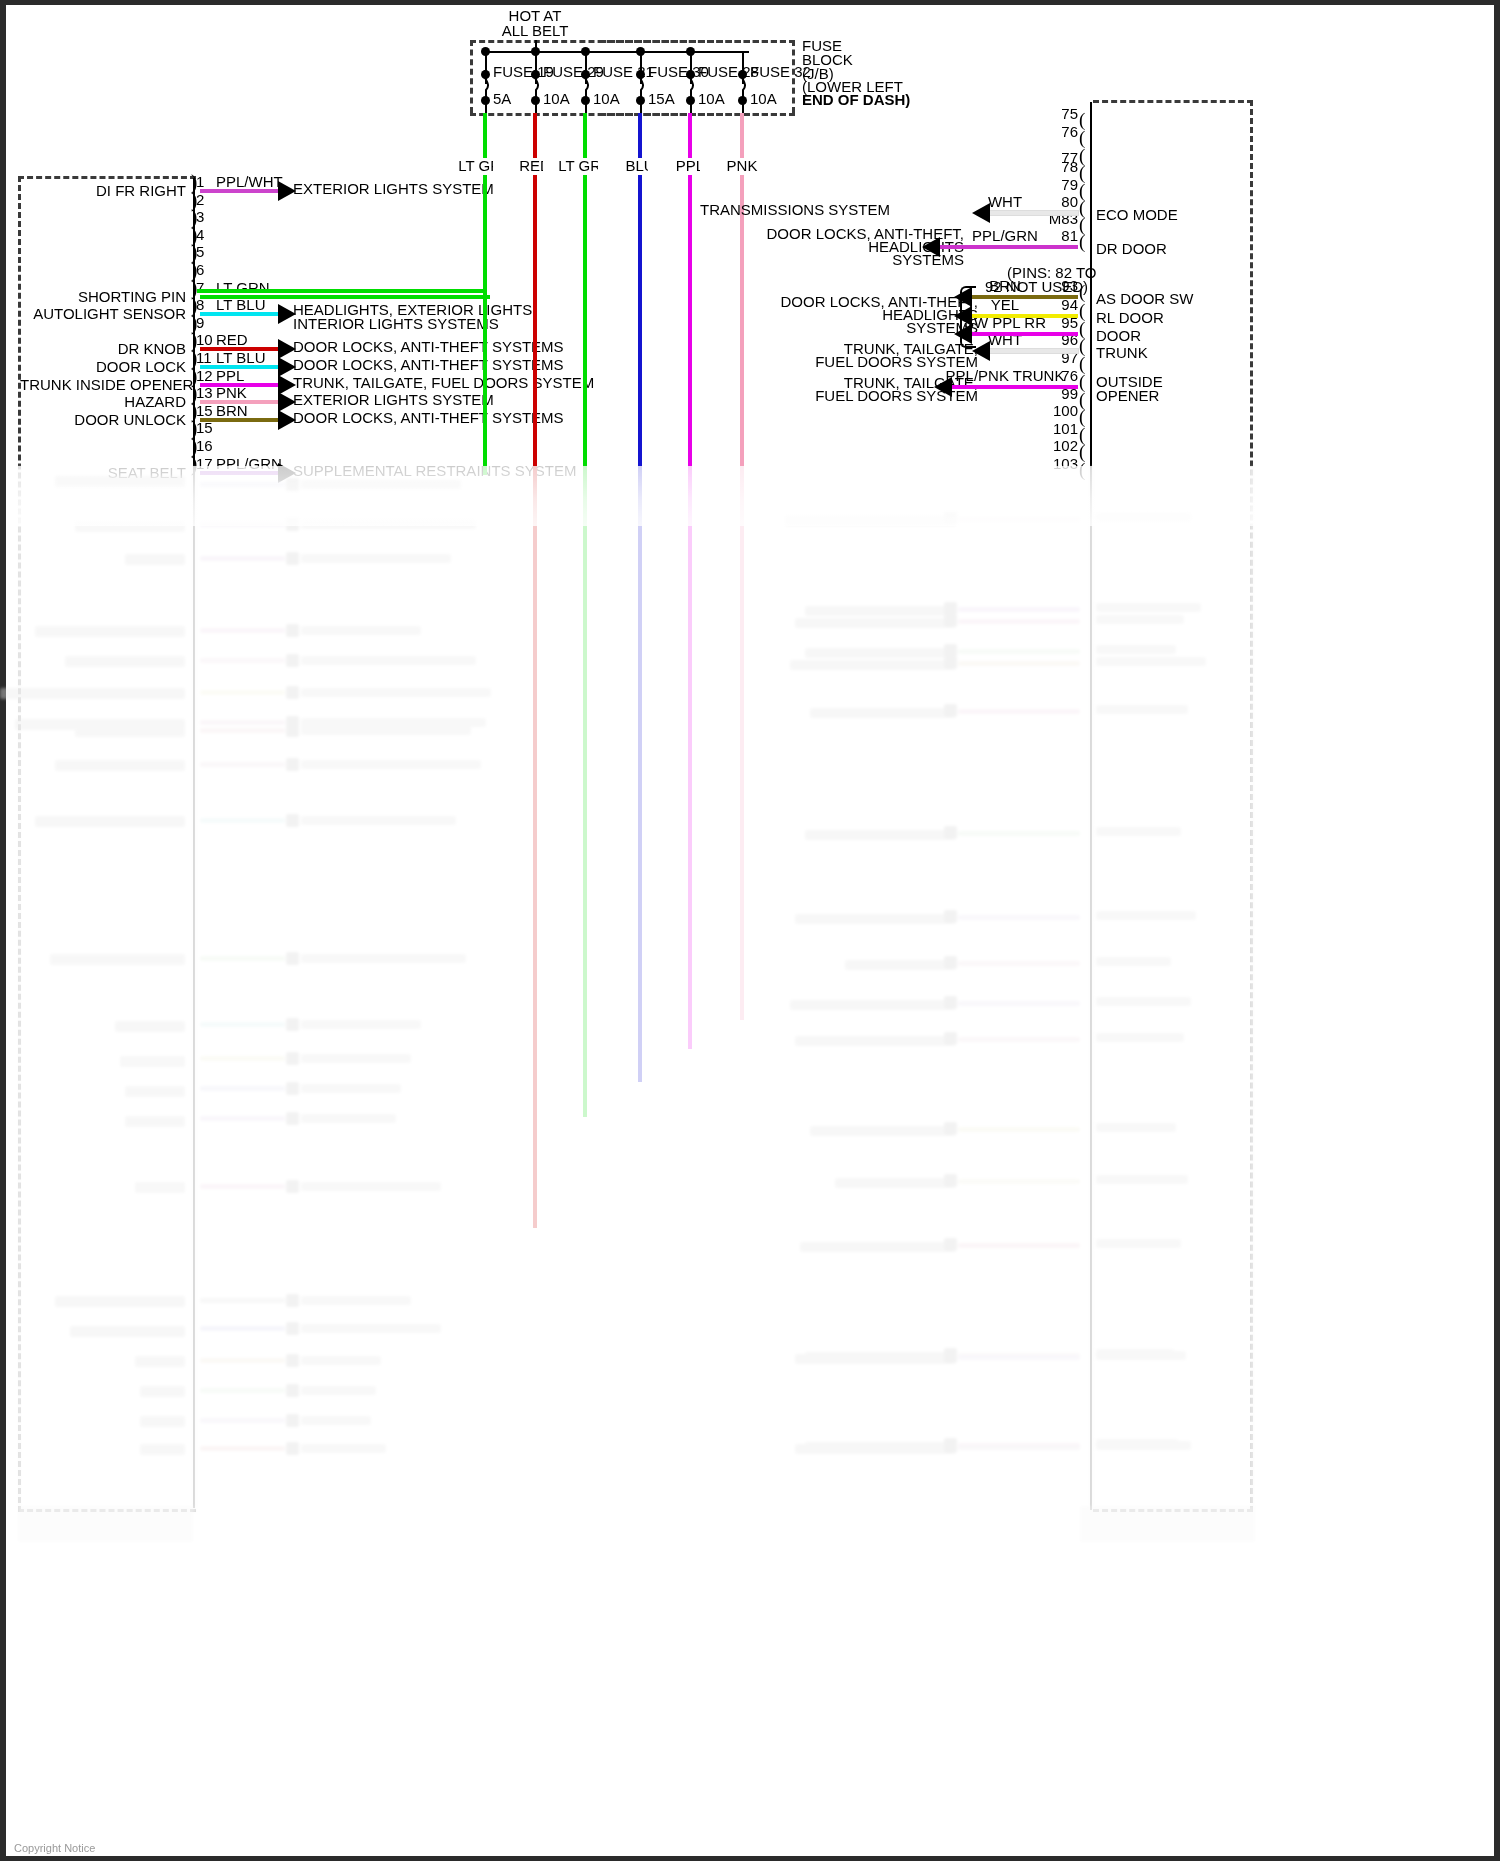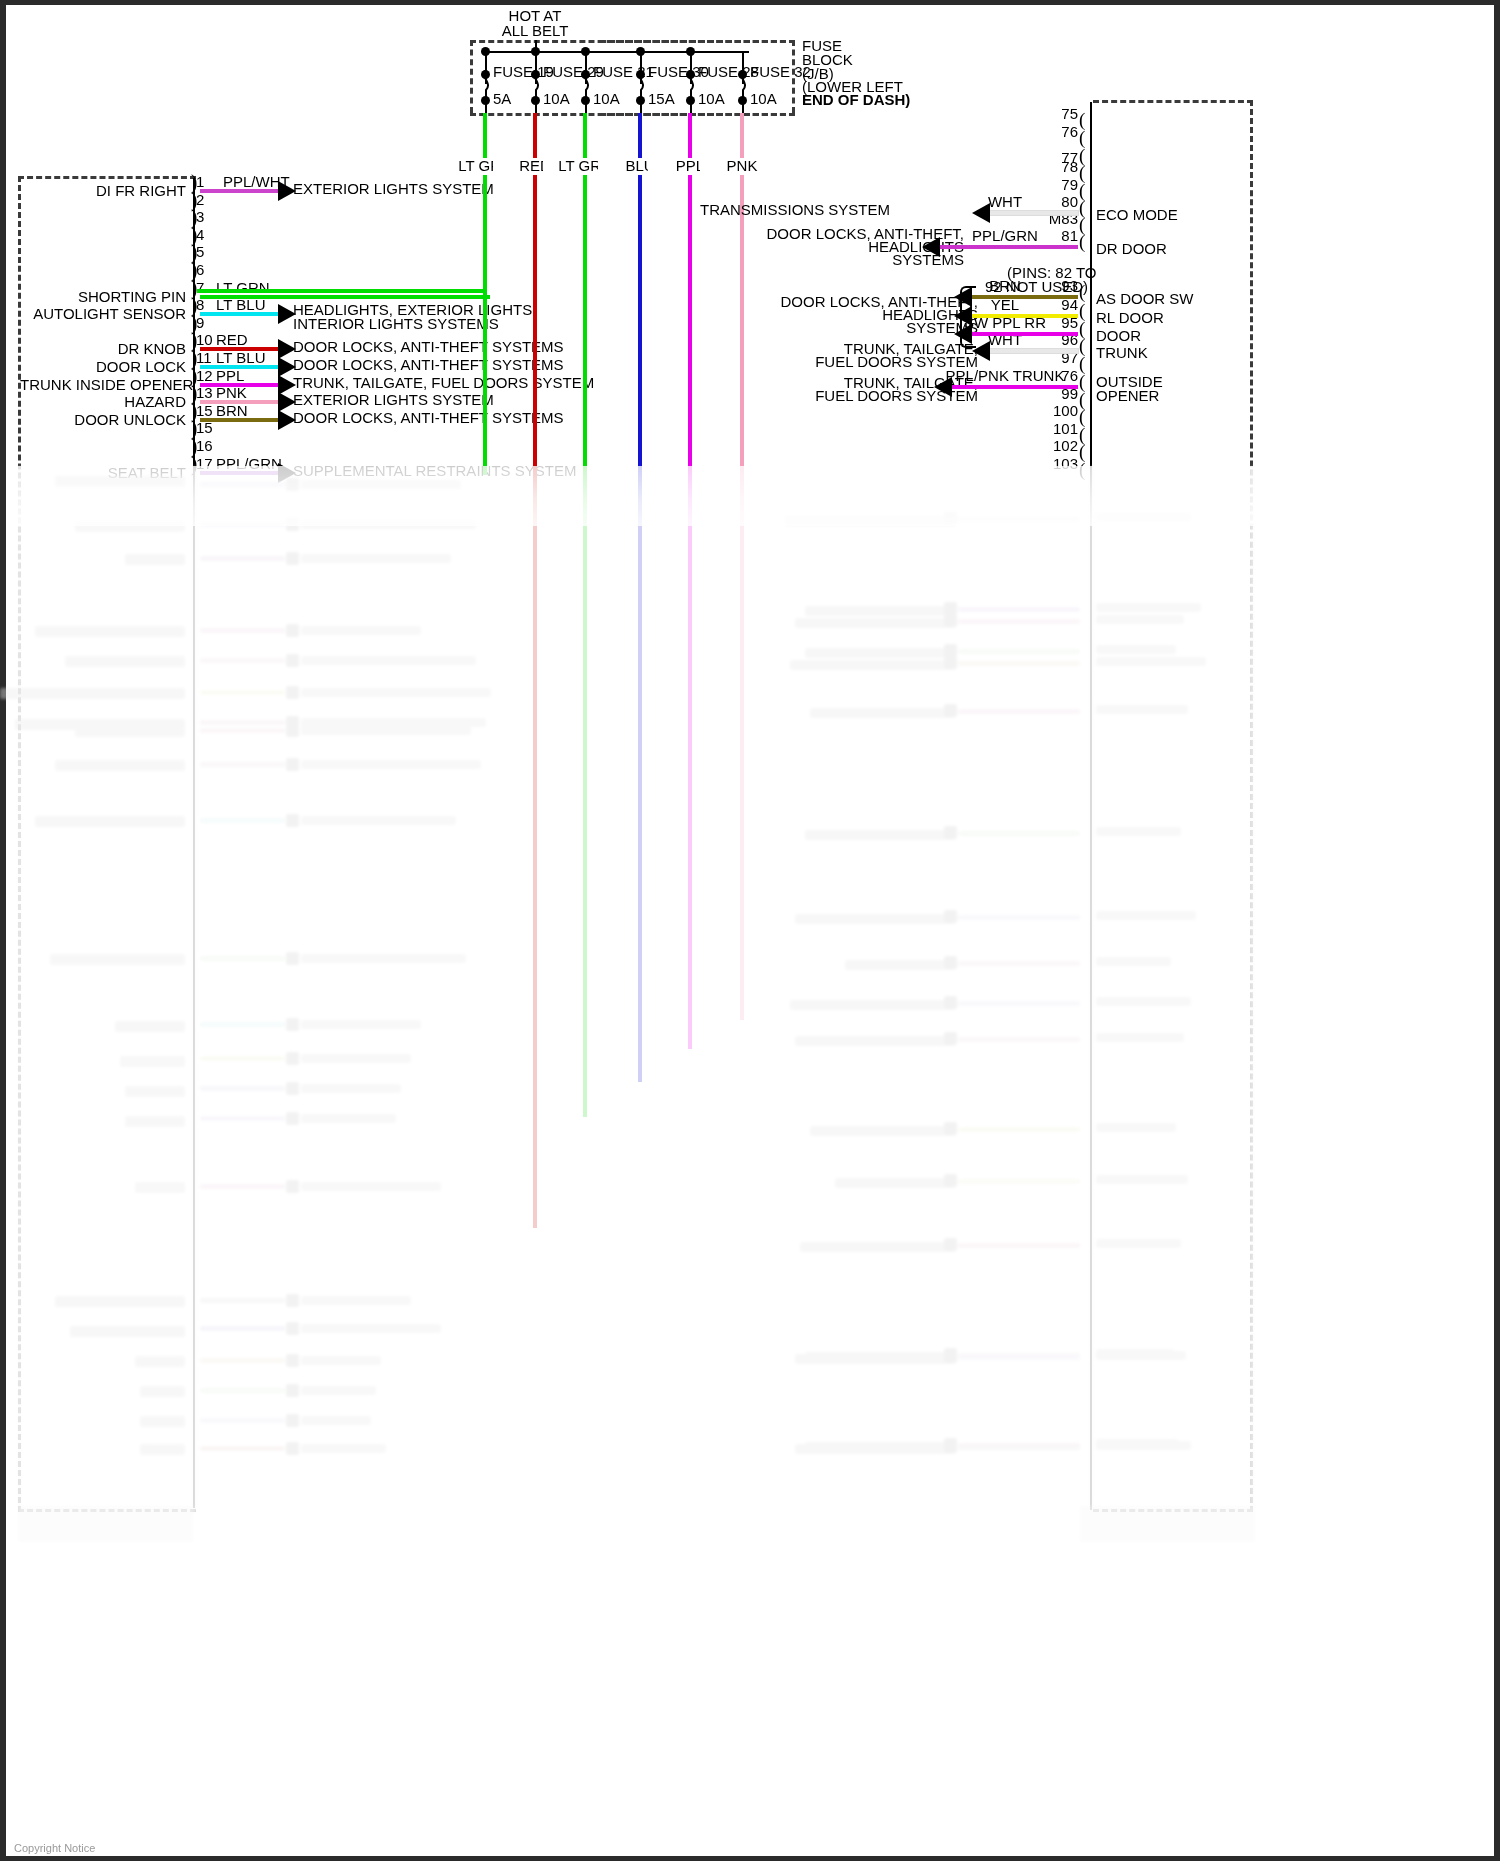--- a/index.html
+++ b/index.html
@@ -113,21 +113,21 @@
       <div class="txt" style="left: 750px; top: 91px;">10A</div>
     </div>
 
   <div class="dashbox" style="left:18px;top:176px;width:178px;height:1336px;border-right:none;"></div>
   <div class="vline" style="left:193px;top:178px;height:1330px;"></div>
 
   <div id="left-pins" class="canvas">
       <div class="pinbr" style="left: 191px; top: 171px; transform: scaleY(1.15);">)</div>
       <div class="txt" style="left: 196px; top: 174px;">1</div>
       <div class="txt r" style="left: 20px; top: 183px; width: 166px;">DI FR RIGHT</div>
-      <div class="txt" style="left: 223px; top: 174px;">PPL/WHT</div>
+      <div class="txt" style="left: 216px; top: 174px;">PPL/WHT</div>
       <div class="wire" style="left: 200px; top: 189px; width: 78px; background: rgb(204, 68, 204);"></div>
       <div class="arrowR" style="left: 278px; top: 181px;"></div>
       <div class="txt" style="left: 293px; top: 181px;">EXTERIOR LIGHTS SYSTEM</div>
       <div class="pinbr" style="left: 191px; top: 188.6px; transform: scaleY(1.15);">)</div>
       <div class="txt" style="left: 196px; top: 191.6px;">2</div>
       <div class="pinbr" style="left: 191px; top: 206.2px; transform: scaleY(1.15);">)</div>
       <div class="txt" style="left: 196px; top: 209.2px;">3</div>
       <div class="pinbr" style="left: 191px; top: 223.8px; transform: scaleY(1.15);">)</div>
       <div class="txt" style="left: 196px; top: 226.8px;">4</div>
       <div class="pinbr" style="left: 191px; top: 241.4px; transform: scaleY(1.15);">)</div>

